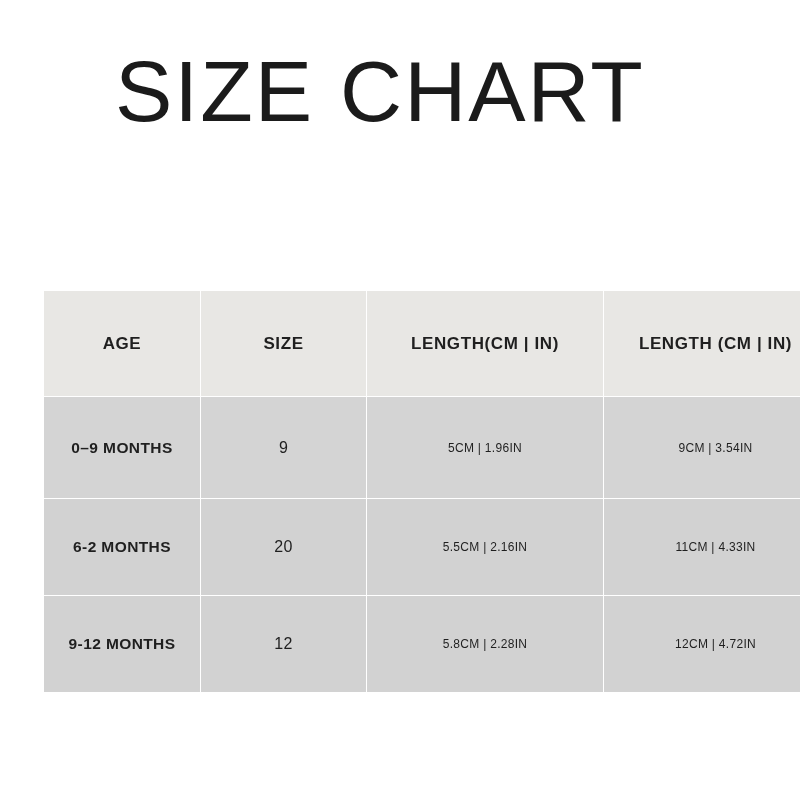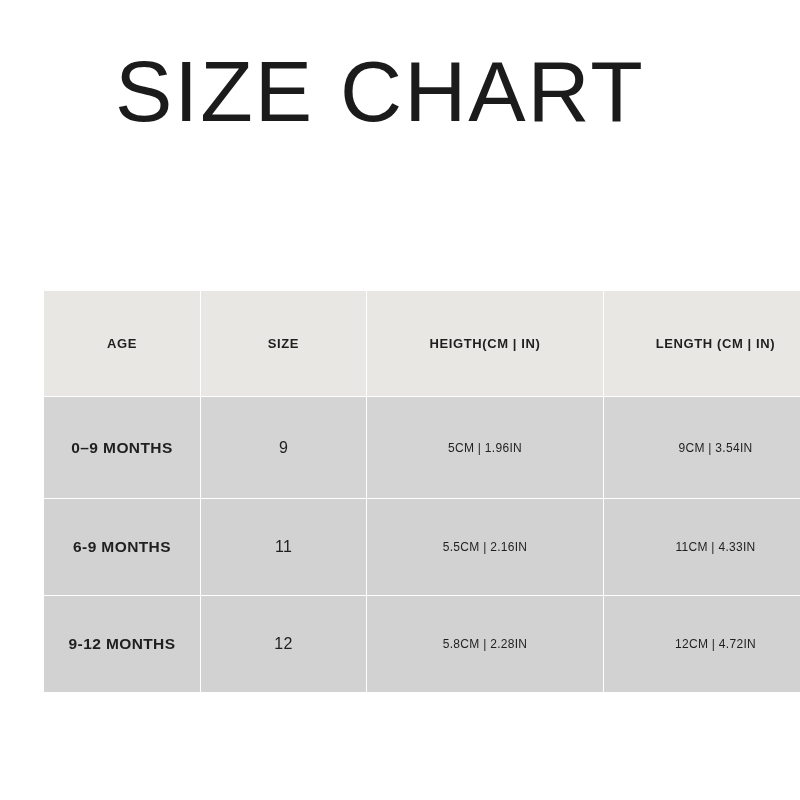--- a/index.html
+++ b/index.html
@@ -51,21 +51,21 @@
   }
   
   col.c1 { width: 157px; }
   col.c2 { width: 166px; }
   col.c3 { width: 237px; }
   col.c4 { width: 224px; }
 
   thead th {
     background: #e8e7e4;
     height: 103px;
-    font-size: 13px;
+    font-size: 17px;
     font-weight: 700;
     letter-spacing: 0.6px;
   }
   tbody tr {
     height: 97px;
   }
   tbody td {
     background: #d3d3d3;
     font-size: 12px;
     font-weight: 400;
@@ -98,34 +98,34 @@
       <colgroup>
         <col class="c1">
         <col class="c2">
         <col class="c3">
         <col class="c4">
       </colgroup>
       <thead>
         <tr>
           <th>AGE</th>
           <th>SIZE</th>
-          <th>HEIGTH(CM | IN)</th>
+          <th>LENGTH(CM | IN)</th>
           <th>LENGTH (CM | IN)</th>
         </tr>
       </thead>
       <tbody>
         <tr>
           <td class="age">0–9 MONTHS</td>
           <td class="size">9</td>
           <td>5CM  | 1.96IN</td>
           <td>9CM | 3.54IN</td>
         </tr>
         <tr>
-          <td class="age">6-9 MONTHS</td>
-          <td class="size">11</td>
+          <td class="age">6-2 MONTHS</td>
+          <td class="size">20</td>
           <td>5.5CM | 2.16IN</td>
           <td>11CM | 4.33IN</td>
         </tr>
         <tr>
           <td class="age">9-12 MONTHS</td>
           <td class="size">12</td>
           <td>5.8CM | 2.28IN</td>
           <td>12CM | 4.72IN</td>
         </tr>
       </tbody>

